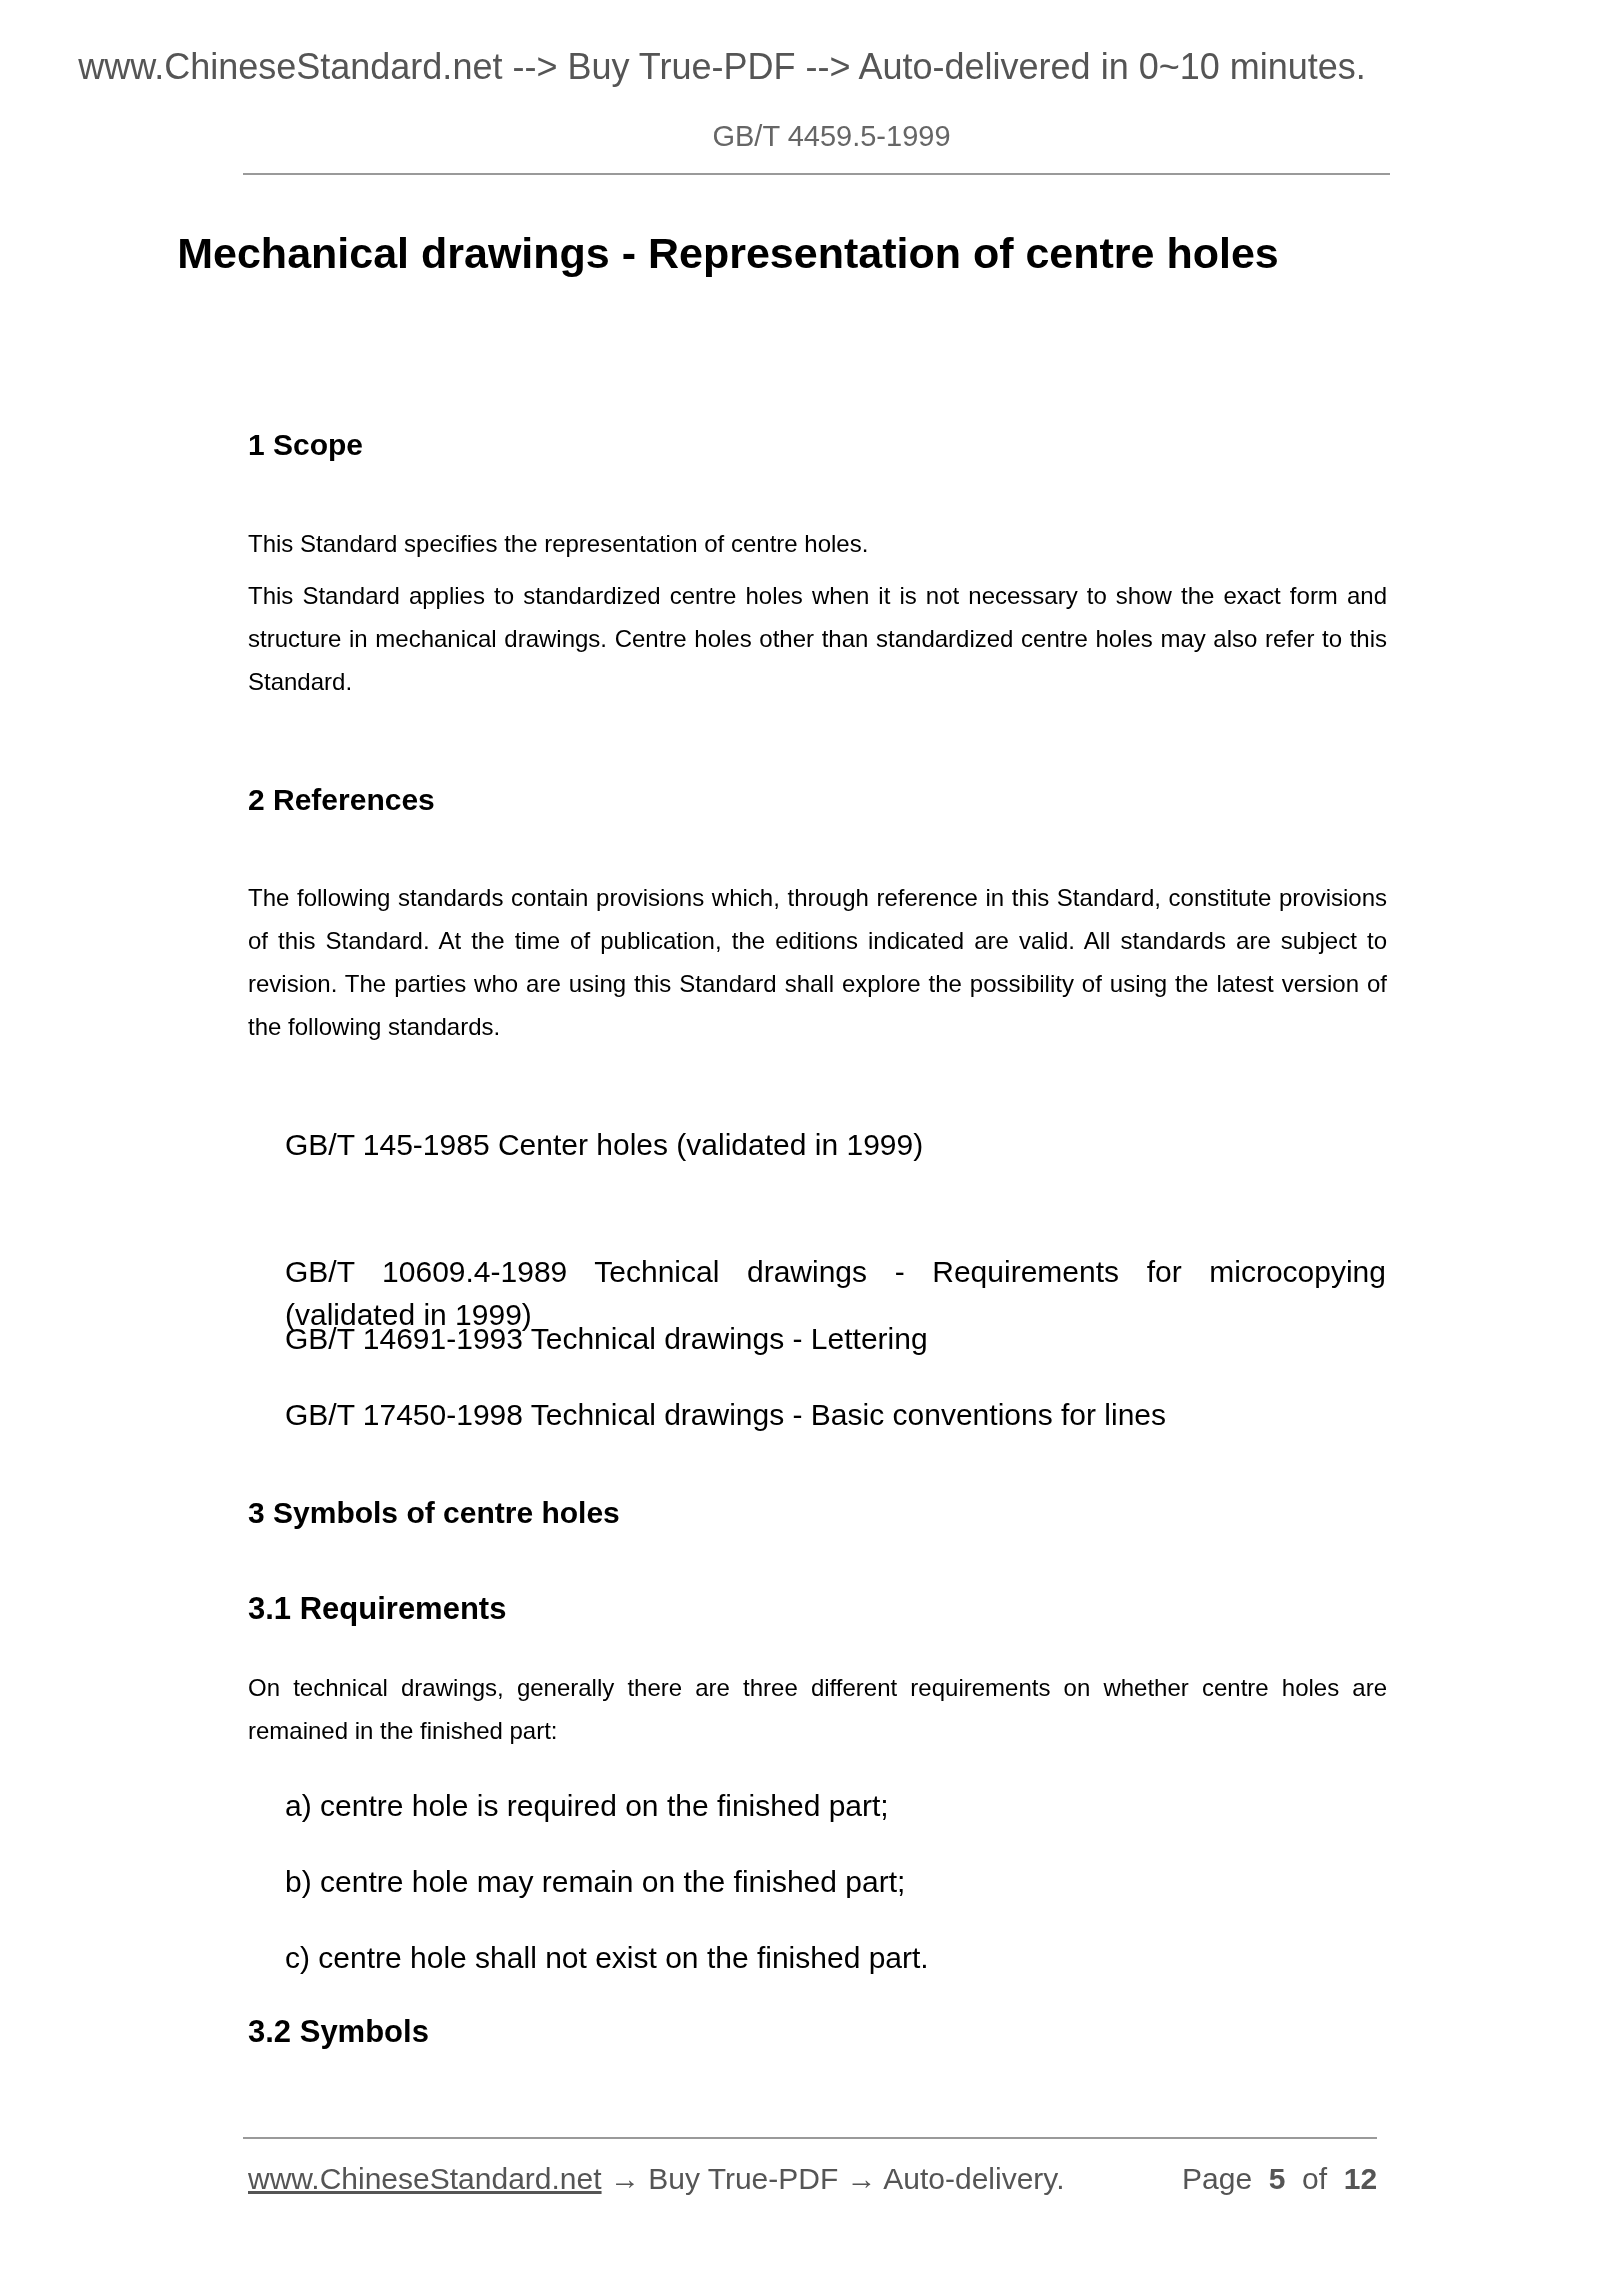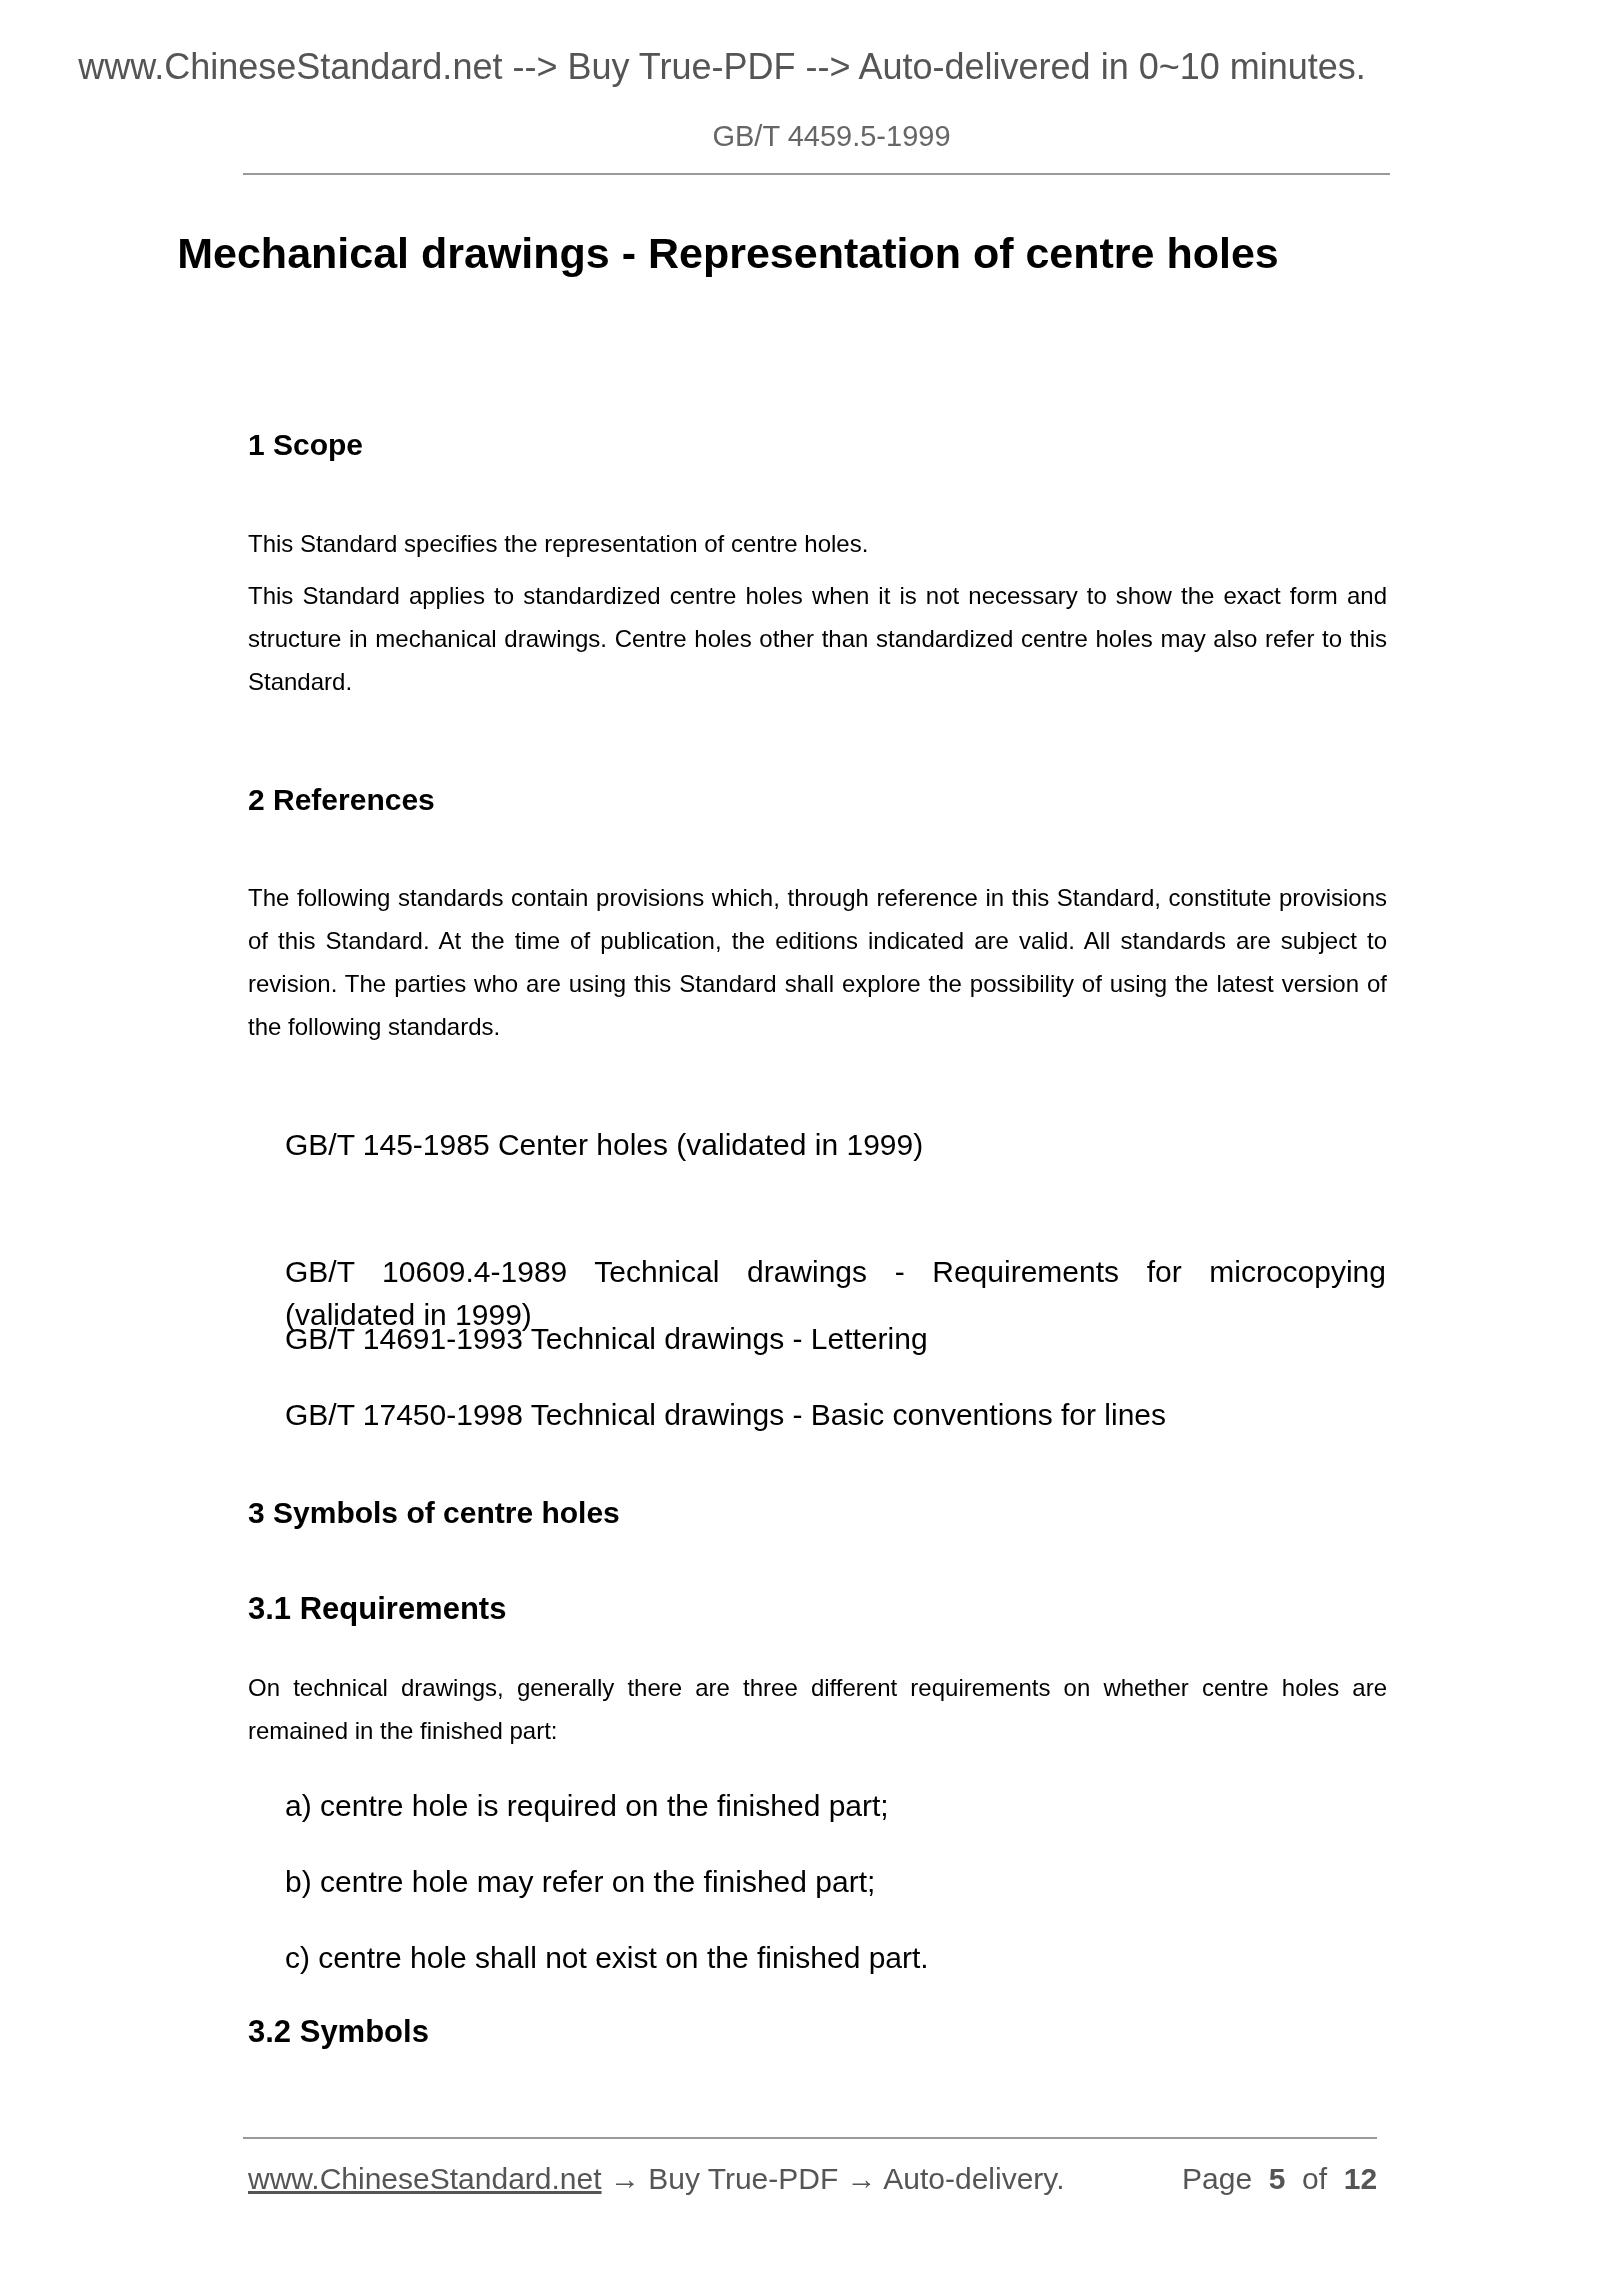--- a/index.html
+++ b/index.html
@@ -37,21 +37,21 @@
 <div class="abs para" style="top:876px;">The following standards contain provisions which, through reference in this Standard, constitute provisions of this Standard. At the time of publication, the editions indicated are valid. All standards are subject to revision. The parties who are using this Standard shall explore the possibility of using the latest version of the following standards.</div>
 <div class="abs item" style="top:1123px;">GB/T 145-1985 Center holes (validated in 1999)</div>
 <div class="abs item" style="top:1232px;margin-top:18px;">GB/T 10609.4-1989 Technical drawings - Requirements for microcopying (validated in 1999)</div>
 <div class="abs item" style="top:1317px;">GB/T 14691-1993 Technical drawings - Lettering</div>
 <div class="abs item" style="top:1393px;">GB/T 17450-1998 Technical drawings - Basic conventions for lines</div>
 
 <div class="abs h1" style="top:1488px;">3 Symbols of centre holes</div>
 <div class="abs h2" style="top:1590px;">3.1 Requirements</div>
 <div class="abs para" style="top:1666px;">On technical drawings, generally there are three different requirements on whether centre holes are remained in the finished part:</div>
 <div class="abs item" style="top:1784px;">a) centre hole is required on the finished part;</div>
-<div class="abs item" style="top:1860px;">b) centre hole may refer on the finished part;</div>
+<div class="abs item" style="top:1860px;">b) centre hole may remain on the finished part;</div>
 <div class="abs item" style="top:1936px;">c) centre hole shall not exist on the finished part.</div>
 <div class="abs h2" style="top:2013px;">3.2 Symbols</div>
 
 <div class="abs rule-bottom"></div>
 <div class="abs footer-left">
   <a>www.ChineseStandard.net</a><span> → Buy True-PDF → Auto-delivery.</span>
 </div>
 <div class="abs footer-right">
   <span>Page</span>&nbsp;
   <b>5</b>&nbsp;

